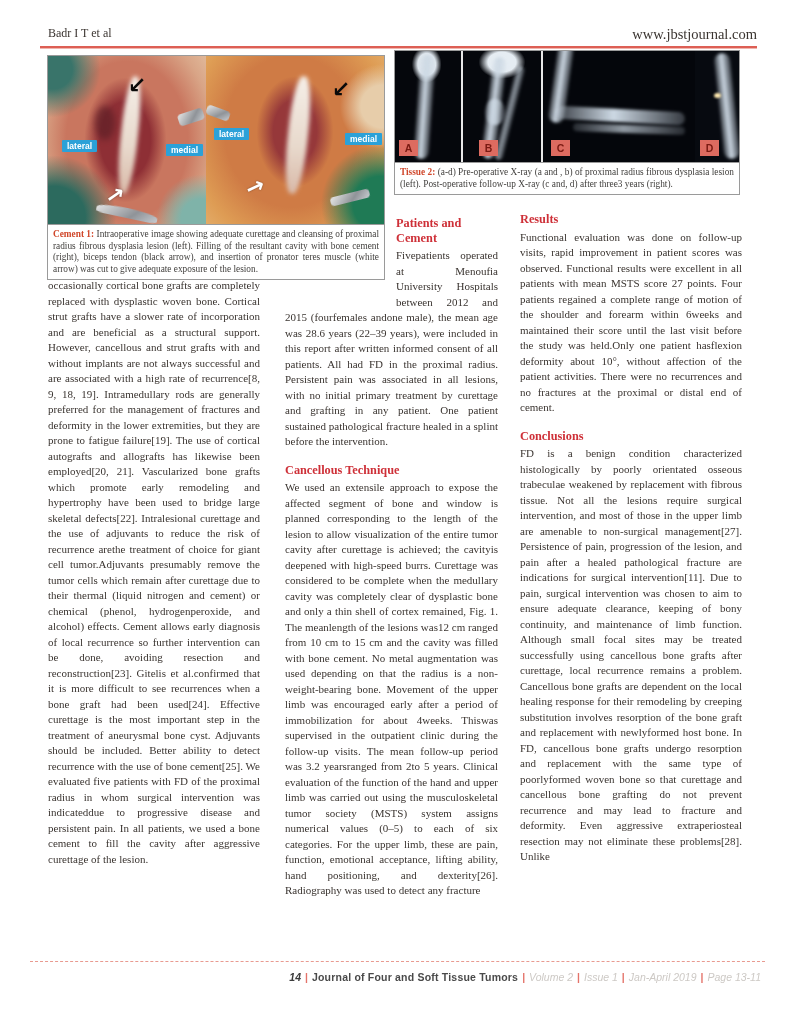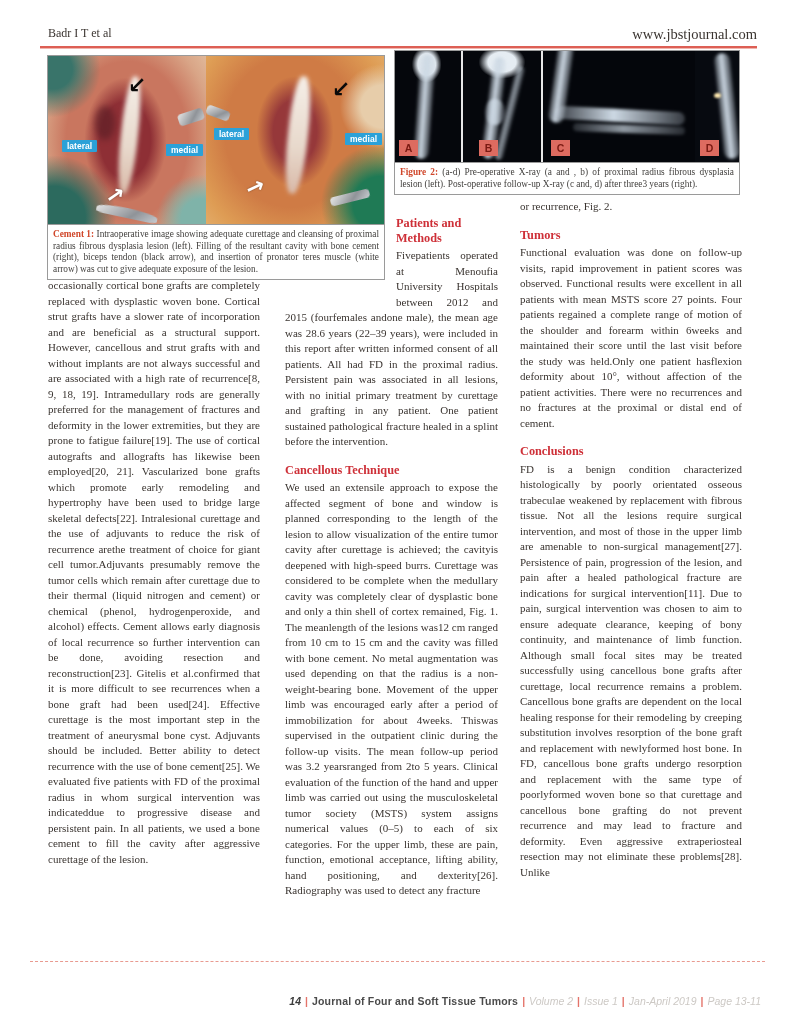--- a/index.html
+++ b/index.html
@@ -64,21 +64,21 @@
   #col-right{left:520px;top:199px;width:222px;}
   .col p{margin:0;}
   .sec-h{color:#ce3038;font-weight:bold;font-size:12.3px;line-height:14.5px;margin:13px 0 3px;text-align:left;}
   .sec-h.first{margin-top:0;}
   .wrap-spacer{float:left;width:111px;height:86px;}
   .carryover{margin:0 0 10px;}
   
   .foot-rule{position:absolute;left:30px;top:961px;width:735px;border-top:1.5px dashed #e89a90;}
   .footer{position:absolute;right:36px;top:971px;display:flex;align-items:baseline;gap:4px;
     font-family:"Liberation Sans",sans-serif;font-size:10.5px;white-space:nowrap;}
-  .f-num{font-style:italic;font-weight:bold;color:#3c3c3c;margin-top:24px;}
+  .f-num{font-style:italic;font-weight:bold;color:#3c3c3c;}
   .f-pipe{color:#e4736a;font-weight:bold;}
   .f-journal{font-weight:bold;color:#4a4a4a;letter-spacing:.2px;}
   .f-meta{color:#cdc9c5;font-style:italic;}
 </style>
 </head>
 <body>
 
 <div class="hdr-author">Badr I T et al</div>
 <div class="hdr-site">www.jbstjournal.com</div>
 <div class="hdr-rule"></div>
@@ -131,40 +131,39 @@
       <div class="xbone" style="left:30px;top:74px;width:112px;height:8px;transform:rotate(2deg);opacity:.7;"></div>
       <span class="xbadge" style="left:8px;">C</span>
     </div>
     <div class="xpanel xp-d">
       <div class="xbone" style="right:4px;top:2px;width:16px;height:106px;transform:rotate(-6deg);"></div>
       <div class="xflash" style="right:18px;top:42px;"></div>
       <span class="xbadge" style="right:20px;">D</span>
     </div>
   </div>
   <div class="fig-caption">
-    <span class="fig-label">Figure 2:</span>
+    <span class="fig-label">Tissue 2:</span>
     <span>(a-d) Pre-operative X-ray (a and , b) of proximal radius fibrous dysplasia lesion (left). Post-operative follow-up X-ray (c and, d) after three3 years (right).</span>
   </div>
 </div>
 
 <div class="col" id="col-left">
   <p>occasionally cortical bone grafts are completely replaced with dysplastic woven bone. Cortical strut grafts have a slower rate of incorporation and are beneficial as a structural support. However, cancellous and strut grafts with and without implants are not always successful and are associated with a high rate of recurrence[8, 9, 18, 19]. Intramedullary rods are generally preferred for the management of fractures and deformity in the lower extremities, but they are prone to fatigue failure[19]. The use of cortical autografts and allografts has likewise been employed[20, 21]. Vascularized bone grafts which promote early remodeling and hypertrophy have been used to bridge large skeletal defects[22]. Intralesional curettage and the use of adjuvants to reduce the risk of recurrence arethe treatment of choice for giant cell tumor.Adjuvants presumably remove the tumor cells which remain after curettage due to their thermal (liquid nitrogen and cement) or chemical (phenol, hydrogenperoxide, and alcohol) effects. Cement allows early diagnosis of local recurrence so further intervention can be done, avoiding resection and reconstruction[23]. Gitelis et al.confirmed that it is more difficult to see recurrences when a bone graft had been used[24]. Effective curettage is the most important step in the treatment of aneurysmal bone cyst. Adjuvants should be included. Better ability to detect recurrence with the use of bone cement[25]. We evaluated five patients with FD of the proximal radius in whom surgical intervention was indicateddue to progressive disease and persistent pain. In all patients, we used a bone cement to fill the cavity after aggressive curettage of the lesion.</p>
 </div>
 
 <div class="col" id="col-mid">
   <div class="wrap-spacer"></div>
-  <h3 class="sec-h first">Patients and Methods</h3>
+  <h3 class="sec-h first">Patients and Cement</h3>
   <p>Fivepatients operated at Menoufia University Hospitals between 2012 and 2015 (fourfemales andone male), the mean age was 28.6 years (22–39 years), were included in this report after written informed consent of all patients. All had FD in the proximal radius. Persistent pain was associated in all lesions, with no initial primary treatment by curettage and grafting in any patient. One patient sustained pathological fracture healed in a splint before the intervention.</p>
   <h3 class="sec-h">Cancellous Technique</h3>
   <p>We used an extensile approach to expose the affected segment of bone and window is planned corresponding to the length of the lesion to allow visualization of the entire tumor cavity after curettage is achieved; the cavityis deepened with high-speed burrs. Curettage was considered to be complete when the medullary cavity was completely clear of dysplastic bone and only a thin shell of cortex remained, Fig. 1. The meanlength of the lesions was12 cm ranged from 10 cm to 15 cm and the cavity was filled with bone cement. No metal augmentation was used depending on that the radius is a non-weight-bearing bone. Movement of the upper limb was encouraged early after a period of immobilization for about 4weeks. Thiswas supervised in the outpatient clinic during the follow-up visits. The mean follow-up period was 3.2 yearsranged from 2to 5 years. Clinical evaluation of the function of the hand and upper limb was carried out using the musculoskeletal tumor society (MSTS) system assigns numerical values (0–5) to each of six categories. For the upper limb, these are pain, function, emotional acceptance, lifting ability, hand positioning, and dexterity[26]. Radiography was used to detect any fracture</p>
 </div>
 
 <div class="col" id="col-right">
-  <p class="carryover">or recurrence, Fig. 2.</p>
-  <h3 class="sec-h">Tumors</h3>
+  <h3 class="sec-h">Results</h3>
   <p>Functional evaluation was done on follow-up visits, rapid improvement in patient scores was observed. Functional results were excellent in all patients with mean MSTS score 27 points. Four patients regained a complete range of motion of the shoulder and forearm within 6weeks and maintained their score until the last visit before the study was held.Only one patient hasflexion deformity about 10°, without affection of the patient activities. There were no recurrences and no fractures at the proximal or distal end of cement.</p>
   <h3 class="sec-h">Conclusions</h3>
   <p>FD is a benign condition characterized histologically by poorly orientated osseous trabeculae weakened by replacement with fibrous tissue. Not all the lesions require surgical intervention, and most of those in the upper limb are amenable to non-surgical management[27]. Persistence of pain, progression of the lesion, and pain after a healed pathological fracture are indications for surgical intervention[11]. Due to pain, surgical intervention was chosen to aim to ensure adequate clearance, keeping of bony continuity, and maintenance of limb function. Although small focal sites may be treated successfully using cancellous bone grafts after curettage, local recurrence remains a problem. Cancellous bone grafts are dependent on the local healing response for their remodeling by creeping substitution involves resorption of the bone graft and replacement with newlyformed host bone. In FD, cancellous bone grafts undergo resorption and replacement with the same type of poorlyformed woven bone so that curettage and cancellous bone grafting do not prevent recurrence and may lead to fracture and deformity. Even aggressive extraperiosteal resection may not eliminate these problems[28]. Unlike</p>
 </div>
 
 <div class="foot-rule"></div>
 <div class="footer">
   <span class="f-num">14</span>
   <span class="f-pipe">|</span>
   <span class="f-journal">Journal of Four and Soft Tissue Tumors</span>

